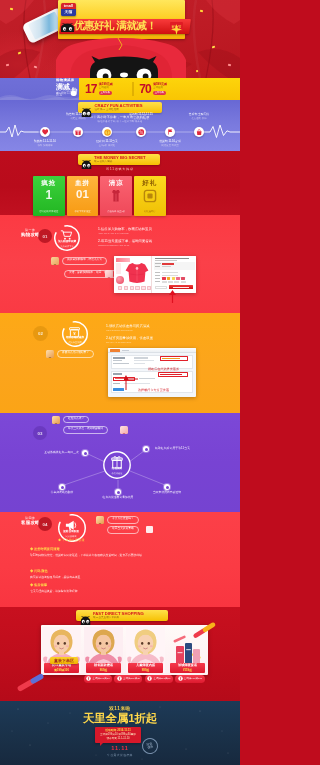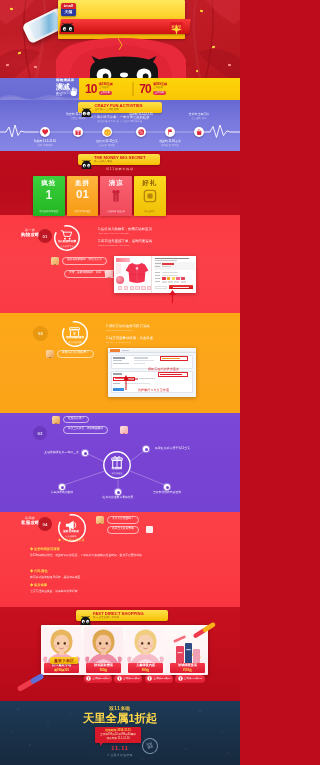--- a/index.html
+++ b/index.html
@@ -163,20 +163,21 @@
 <div class="cf" style="left:60px;top:70px;width:2.4px;height:1.6px;background:#ff9b9b;transform:rotate(30deg)"></div>
 <div class="cf" style="left:196px;top:70px;width:2.4px;height:1.6px;background:#ffd83a;transform:rotate(-15deg)"></div>
 <div class="phone">
         <div class="bd"></div>
         <div class="scr"></div>
         <div class="hb"></div>
       </div>
 <div class="kv">
 <div class="kv-yellow"></div>
 <div class="kv-red"></div>
+<div class="kv-sub">优惠好礼 满就减！</div>
 <div class="kv-tmall">
           <i class="t">tmall</i>
           <i class="b">天猫</i>
         </div>
 <div class="kv-catmark"><svg viewBox="0 0 60 36" width="15" height="13">
 <path d="M4 36 L4 20 Q4 9 16 6 L6 0 L20 3 Q30 1 40 3 L54 0 L44 6 Q56 9 56 20 L56 36 Z" fill="#151515"></path>
 <ellipse cx="18" cy="23" rx="6.5" ry="7.5" fill="#fff"></ellipse>
 <ellipse cx="42" cy="23" rx="6.5" ry="7.5" fill="#fff"></ellipse>
 <ellipse cx="19.5" cy="25" rx="2.6" ry="3.4" fill="#151515"></ellipse>
 <ellipse cx="43.5" cy="25" rx="2.6" ry="3.4" fill="#151515"></ellipse>
@@ -208,21 +209,21 @@
         </svg>
 <div class="cp-l-t">购物满减券</div>
 <div class="cp-l-big">满减</div>
 <div class="cp-l-s2">双11当天 使用无门槛</div>
 <div class="cp-l-s3">领券时间 11.1-11.10</div>
 <div class="cp-l-ico"><svg viewBox="0 0 12 14" width="8" height="9.5">
             <path d="M5 13.5 C2.2 13.5 1 11.6 1 9.4 L1 6.2 C1 5.4 2 5.2 2.3 6 L3 7.6 L3 1.3 C3 0.5 4.2 0.5 4.2 1.3 L4.2 6 L5 6 L5 0.9 C5 0.1 6.2 0.1 6.2 0.9 L6.2 6 L7 6 L7 1.5 C7 0.7 8.2 0.7 8.2 1.5 L8.2 6.2 L9 6.2 L9 3.2 C9 2.4 10.1 2.4 10.1 3.2 L10.1 9.4 C10.1 11.8 8.6 13.5 6.6 13.5 Z" fill="#fff"></path>
           </svg></div>
 </div>
 <div class="cp-item">
-<div class="cp-val">10</div>
+<div class="cp-val">17</div>
 <div class="cp-meta">
 <div class="cp-cond">满199元减</div>
 <div class="cp-note">全场通用</div>
 <div class="cp-btn">立即领取</div>
 </div>
       </div>
 <div class="cp-sep"></div>
 <div class="cp-sep"></div>
 <div class="cp-item">
 <div class="cp-val">70</div>

